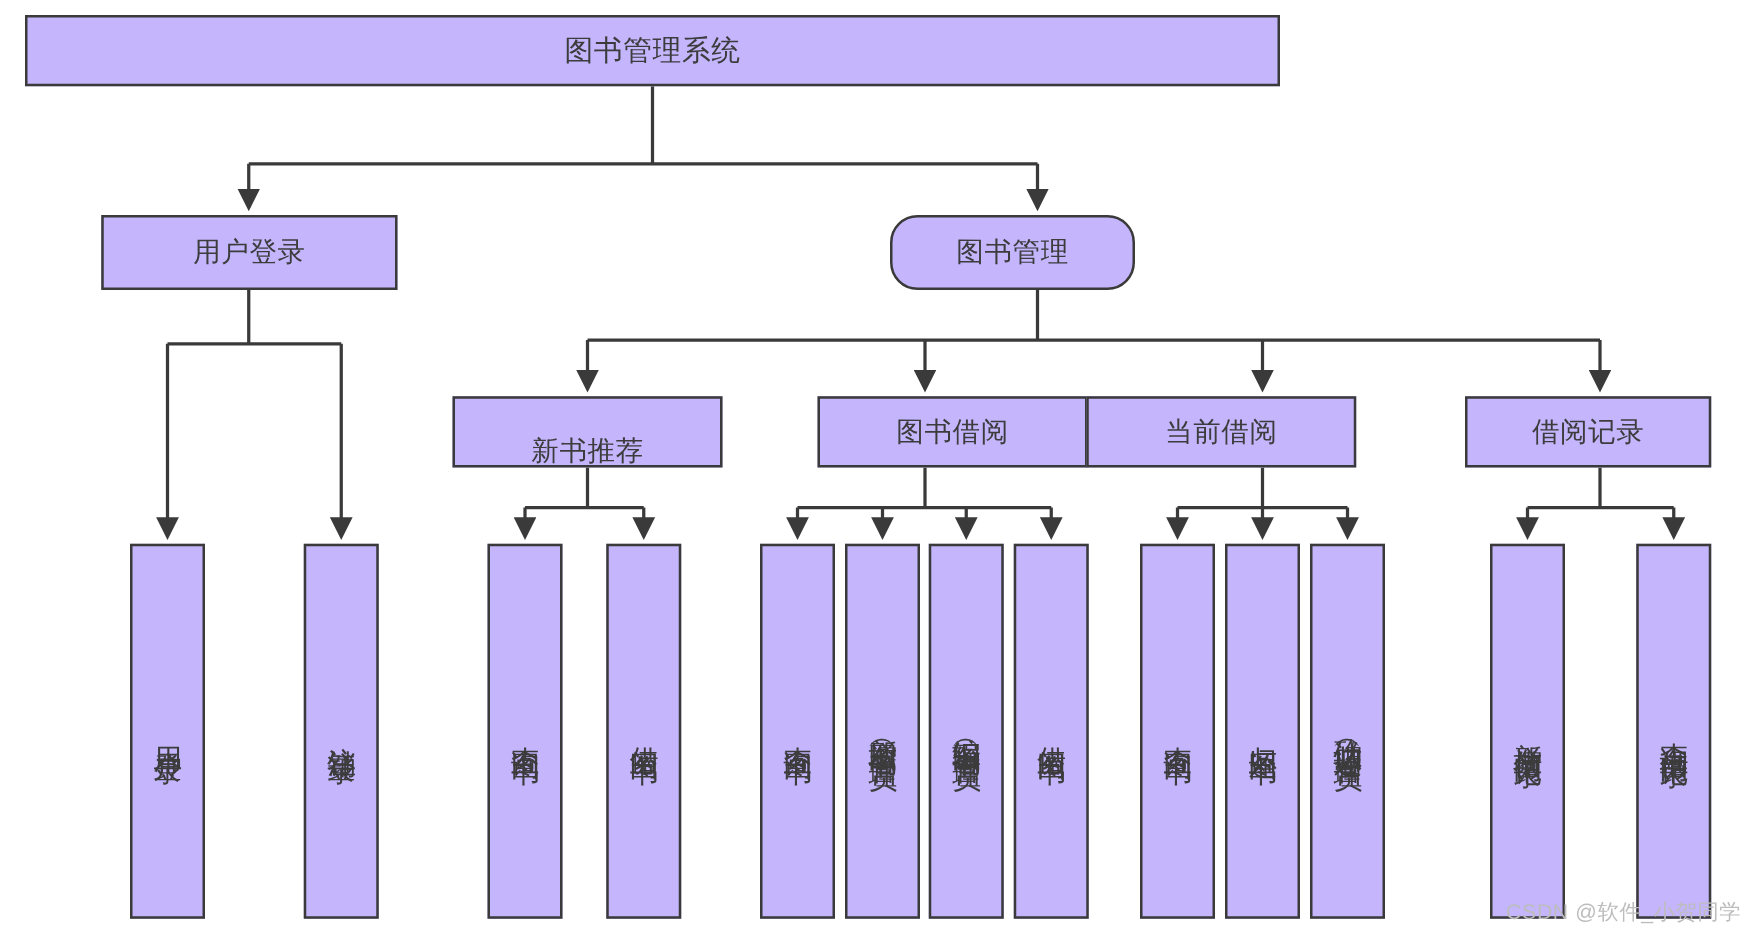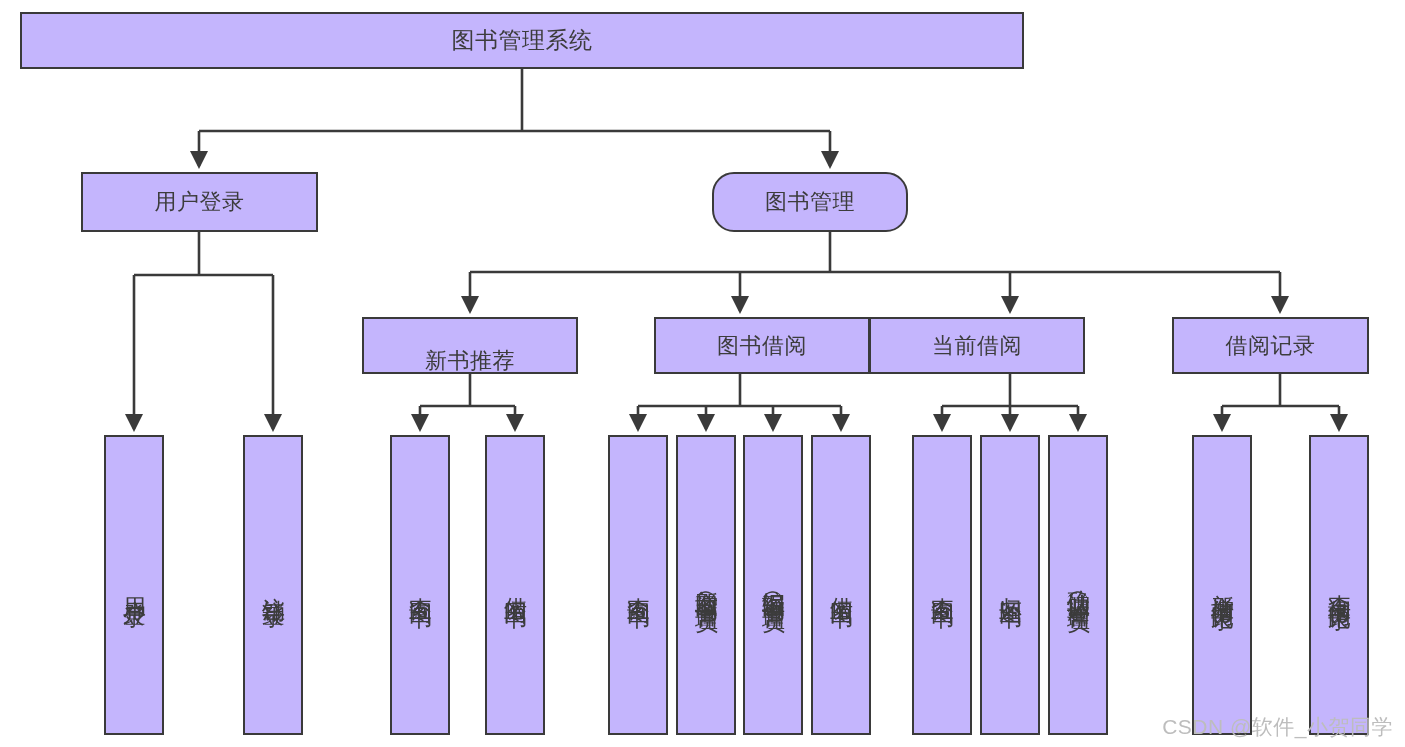--- a/index.html
+++ b/index.html
@@ -63,21 +63,21 @@
     line-height: 1.12;
     letter-spacing: 3px;
     white-space: normal;
     max-height: 100%;
     text-align: center;
   }
   .watermark {
     position: absolute;
     right: 12px;
     bottom: 6px;
-    font-size: 21px;
+    font-size: 17px;
     color: #bdbdbd;
     letter-spacing: 0.5px;
     z-index: 5;
     white-space: nowrap;
   }
 </style>
 </head>
 <body>
 
 <div id="canvas">

